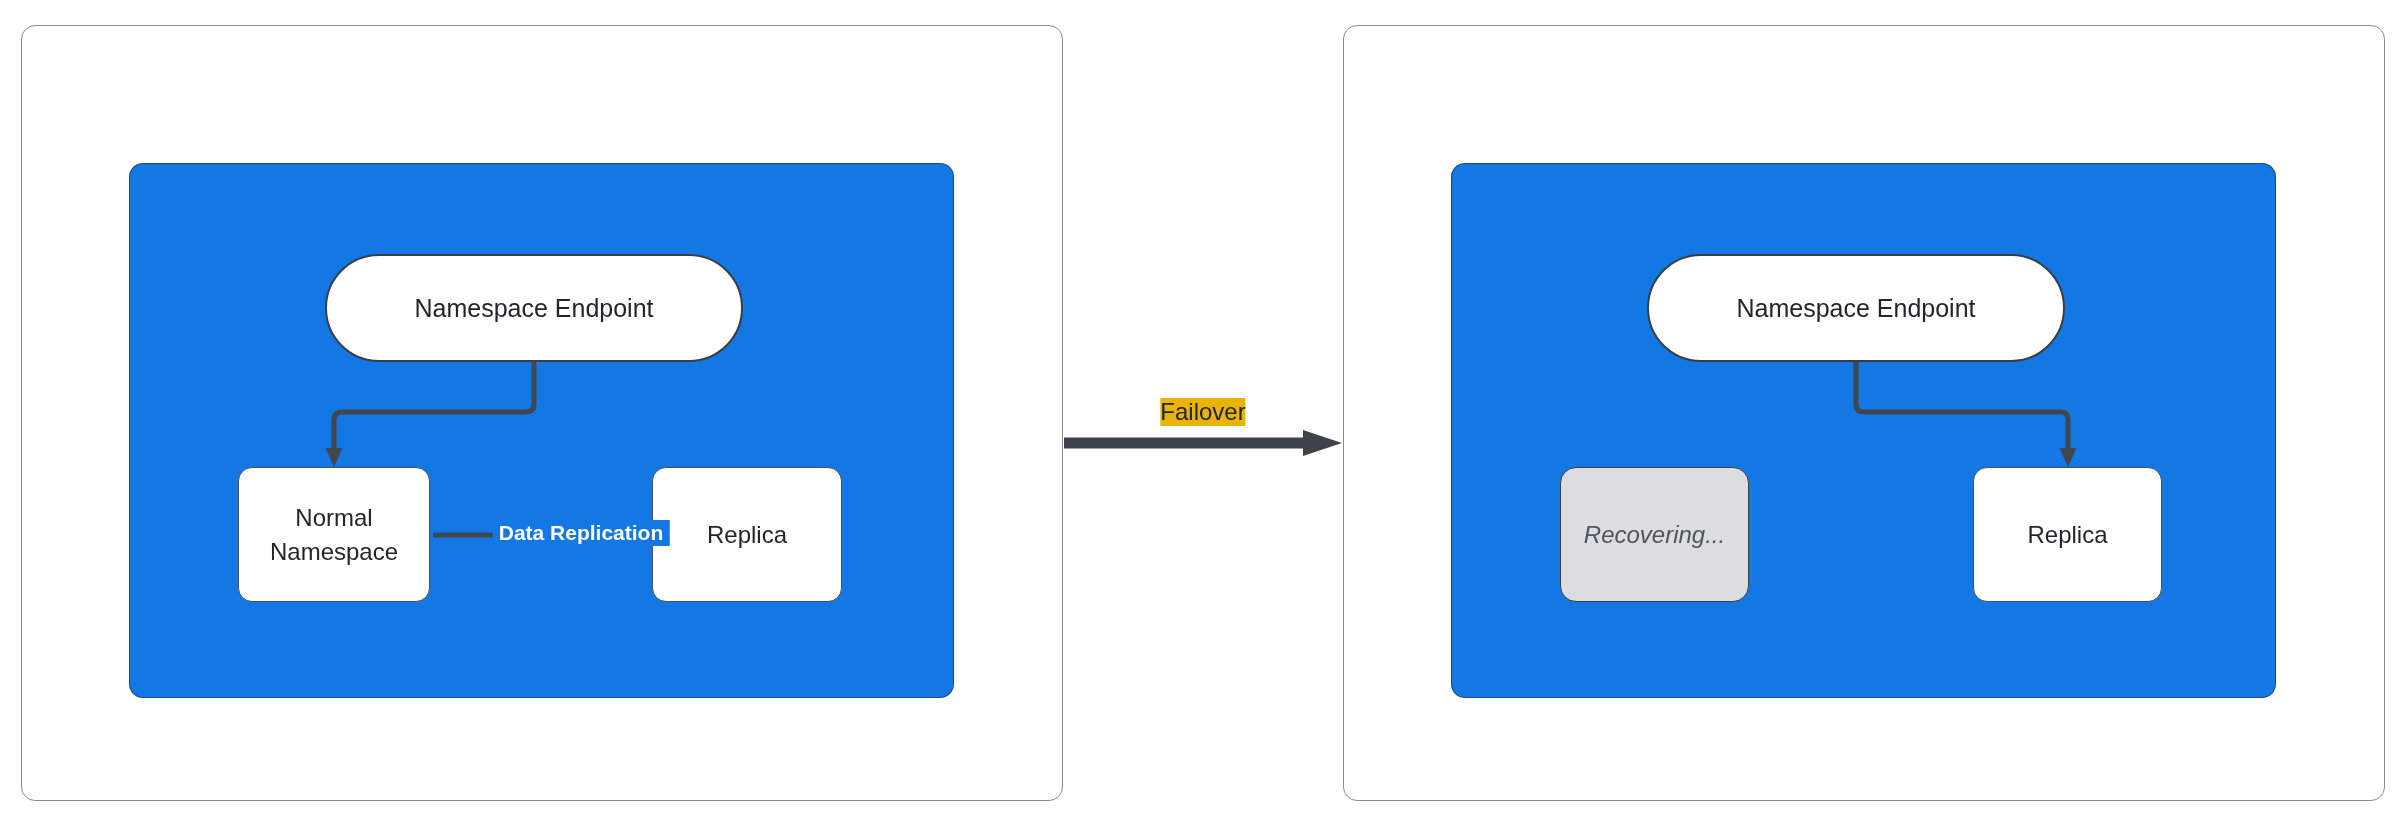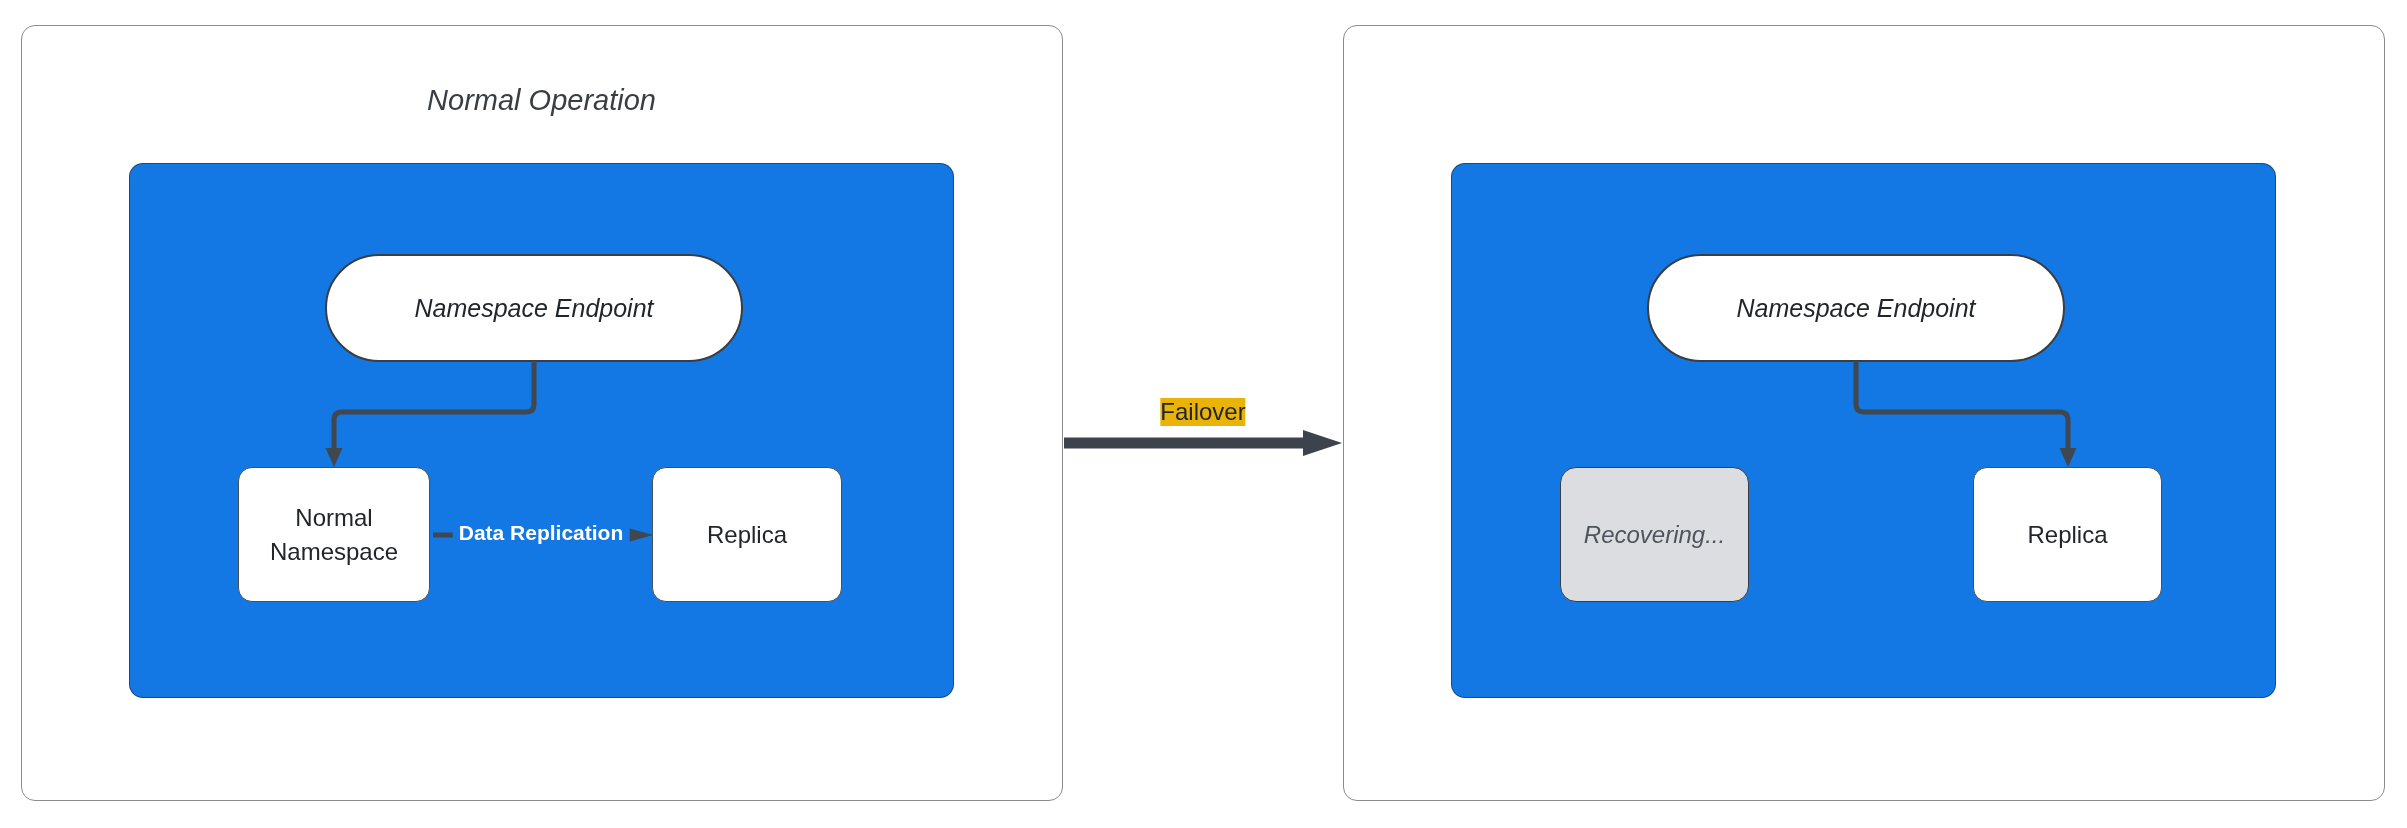--- a/index.html
+++ b/index.html
@@ -30,50 +30,49 @@
   }
   .blue-region{
     position:absolute;top:163px;width:823px;height:533px;
     background:var(--blue-fill);
     border:1px solid rgba(30,36,43,0.55);border-radius:14px;
   }
   .pill{
     position:absolute;top:254px;width:414px;height:104px;
     background:#fff;border:2px solid var(--node-border);border-radius:56px;
     display:flex;align-items:center;justify-content:center;
-    font-size:25px;color:var(--text-dark);text-align:center;font-style:italic;
+    font-size:25px;color:var(--text-dark);text-align:center;
   }
   .node-box{
     position:absolute;top:467px;height:133px;
     background:#fff;border:1.5px solid var(--box-border);border-radius:14px;
     display:flex;align-items:center;justify-content:center;
     font-size:24px;color:var(--text-dark);text-align:center;line-height:1.38;
   }
   .node-box.recovering{
     background:var(--recovering-fill);border-color:var(--node-border);
     font-style:italic;color:var(--text-gray);
   }
   #connector-layer{position:absolute;left:0;top:0;pointer-events:none;}
   .edge-label{
     position:absolute;top:520px;transform:translateX(-50%);
     background:var(--blue-fill);padding:1px 6px;
-    font-size:21px;font-weight:bold;color:var(--label-white);white-space:nowrap;
+    font-size:21px;font-weight:bold;color:var(--label-white);white-space:nowrap;margin-left:40px;
   }
   .transition-label{
     position:absolute;top:398px;transform:translateX(-50%);
     font-size:24px;color:var(--text-dark);white-space:nowrap;background:#eab308;
   }
 </style>
 </head>
 <body>
 
 <div id="canvas">
 
   <div class="panel" style="left:21px;"></div>
-  <div class="panel-title" style="left:129px;">Normal Operation</div>
   <div class="blue-region" style="left:129px;"></div>
 
   <div class="pill" style="left:325px;">Namespace Endpoint</div>
 
   <div class="node-box" style="left:238px;width:190px;">
       <span style="display:block;max-width:150px;">Normal Namespace</span>
     </div>
 
   <div class="node-box" style="left:652px;width:188px;">Replica</div>
 

